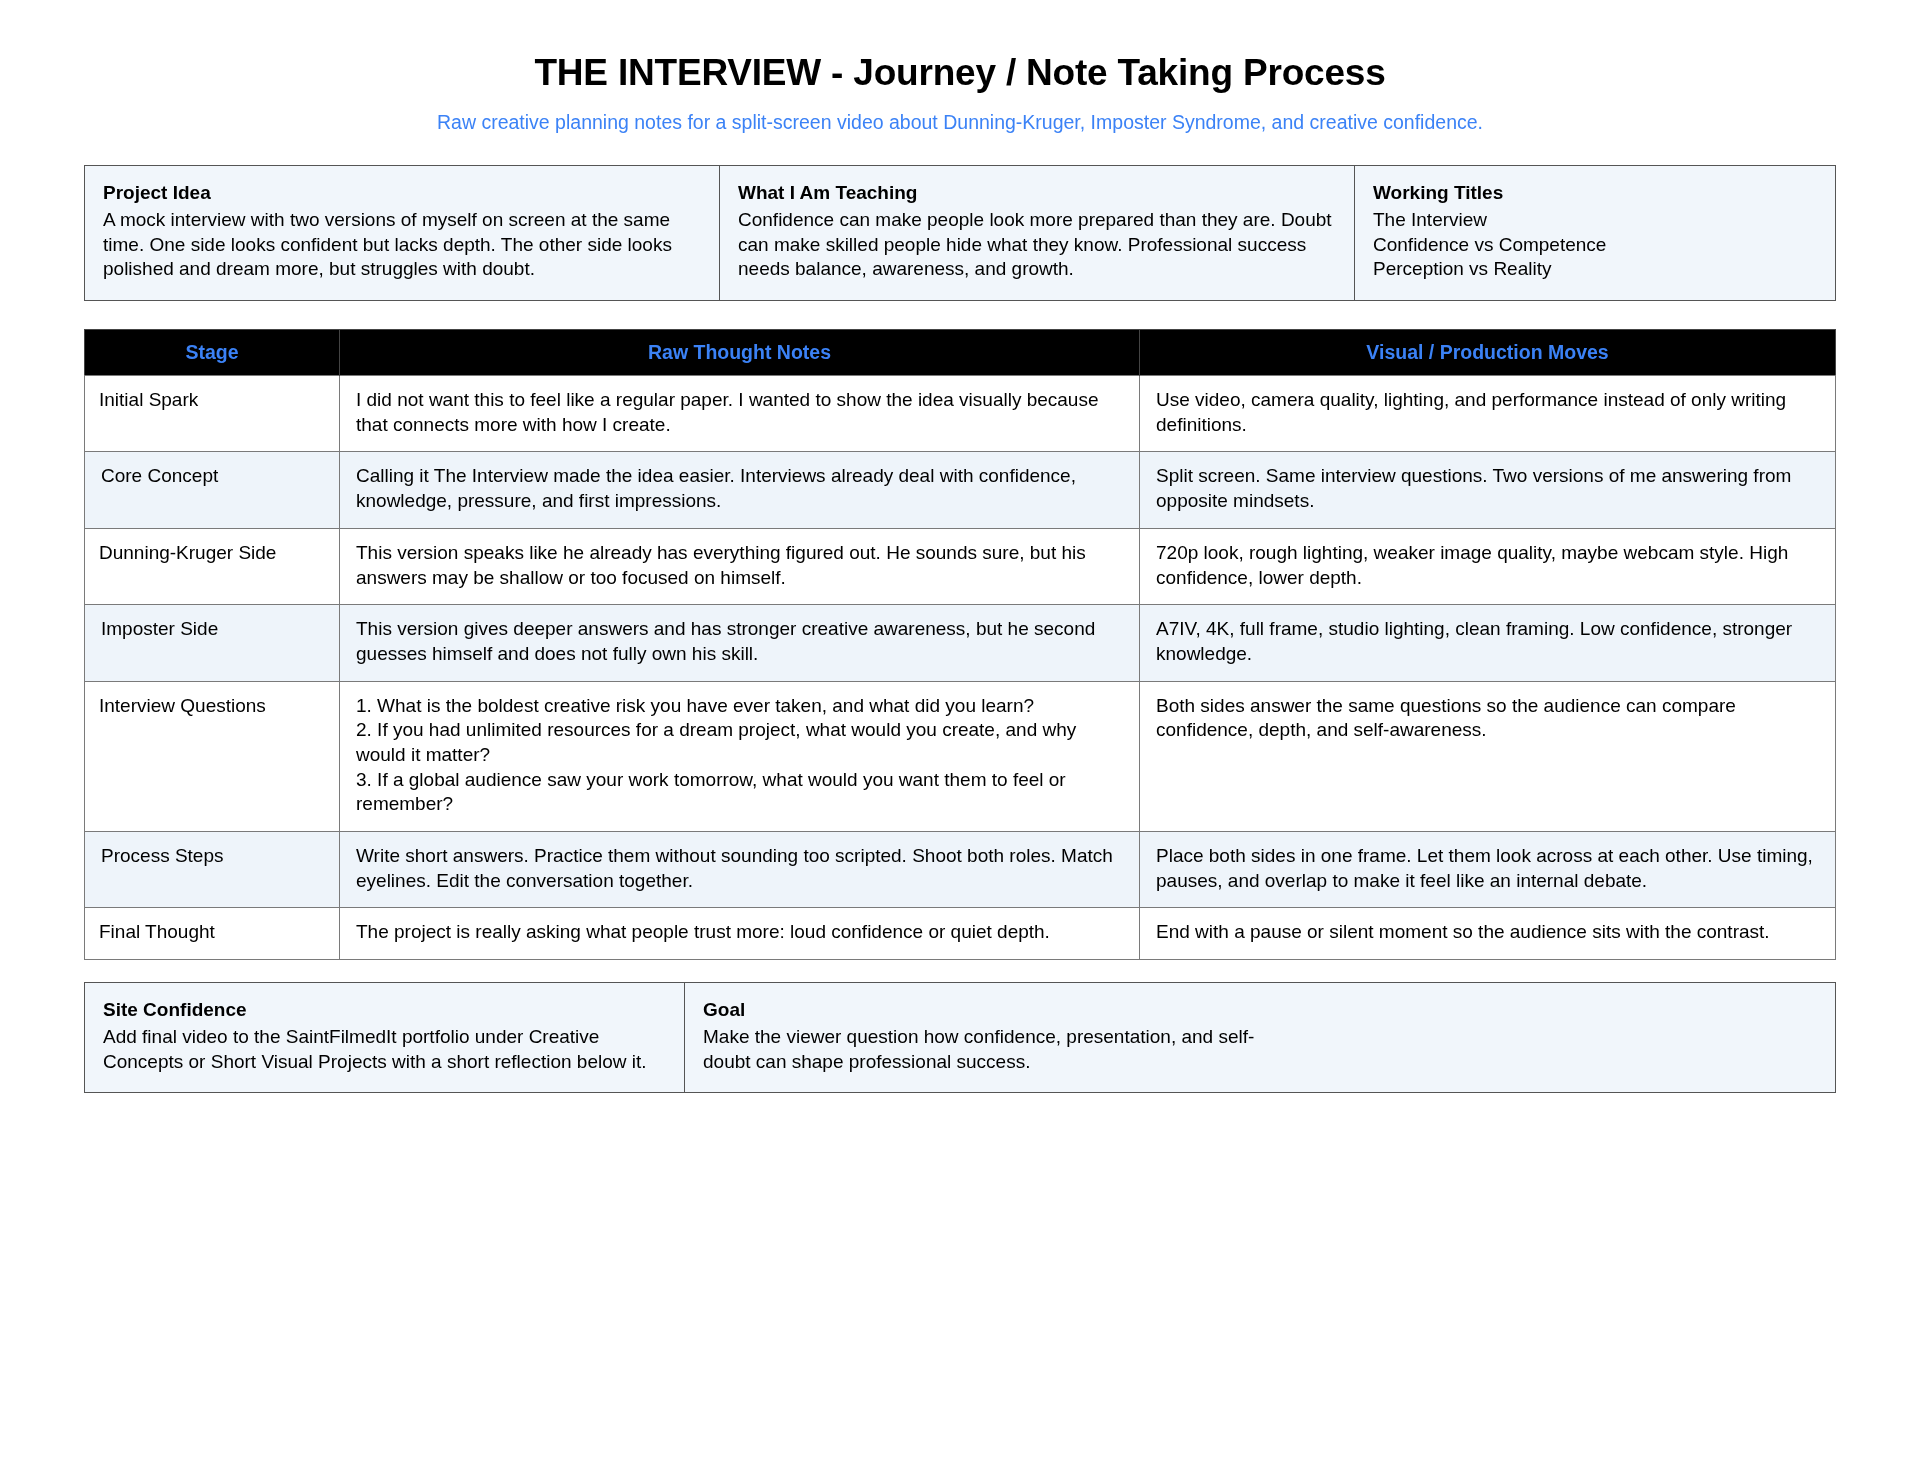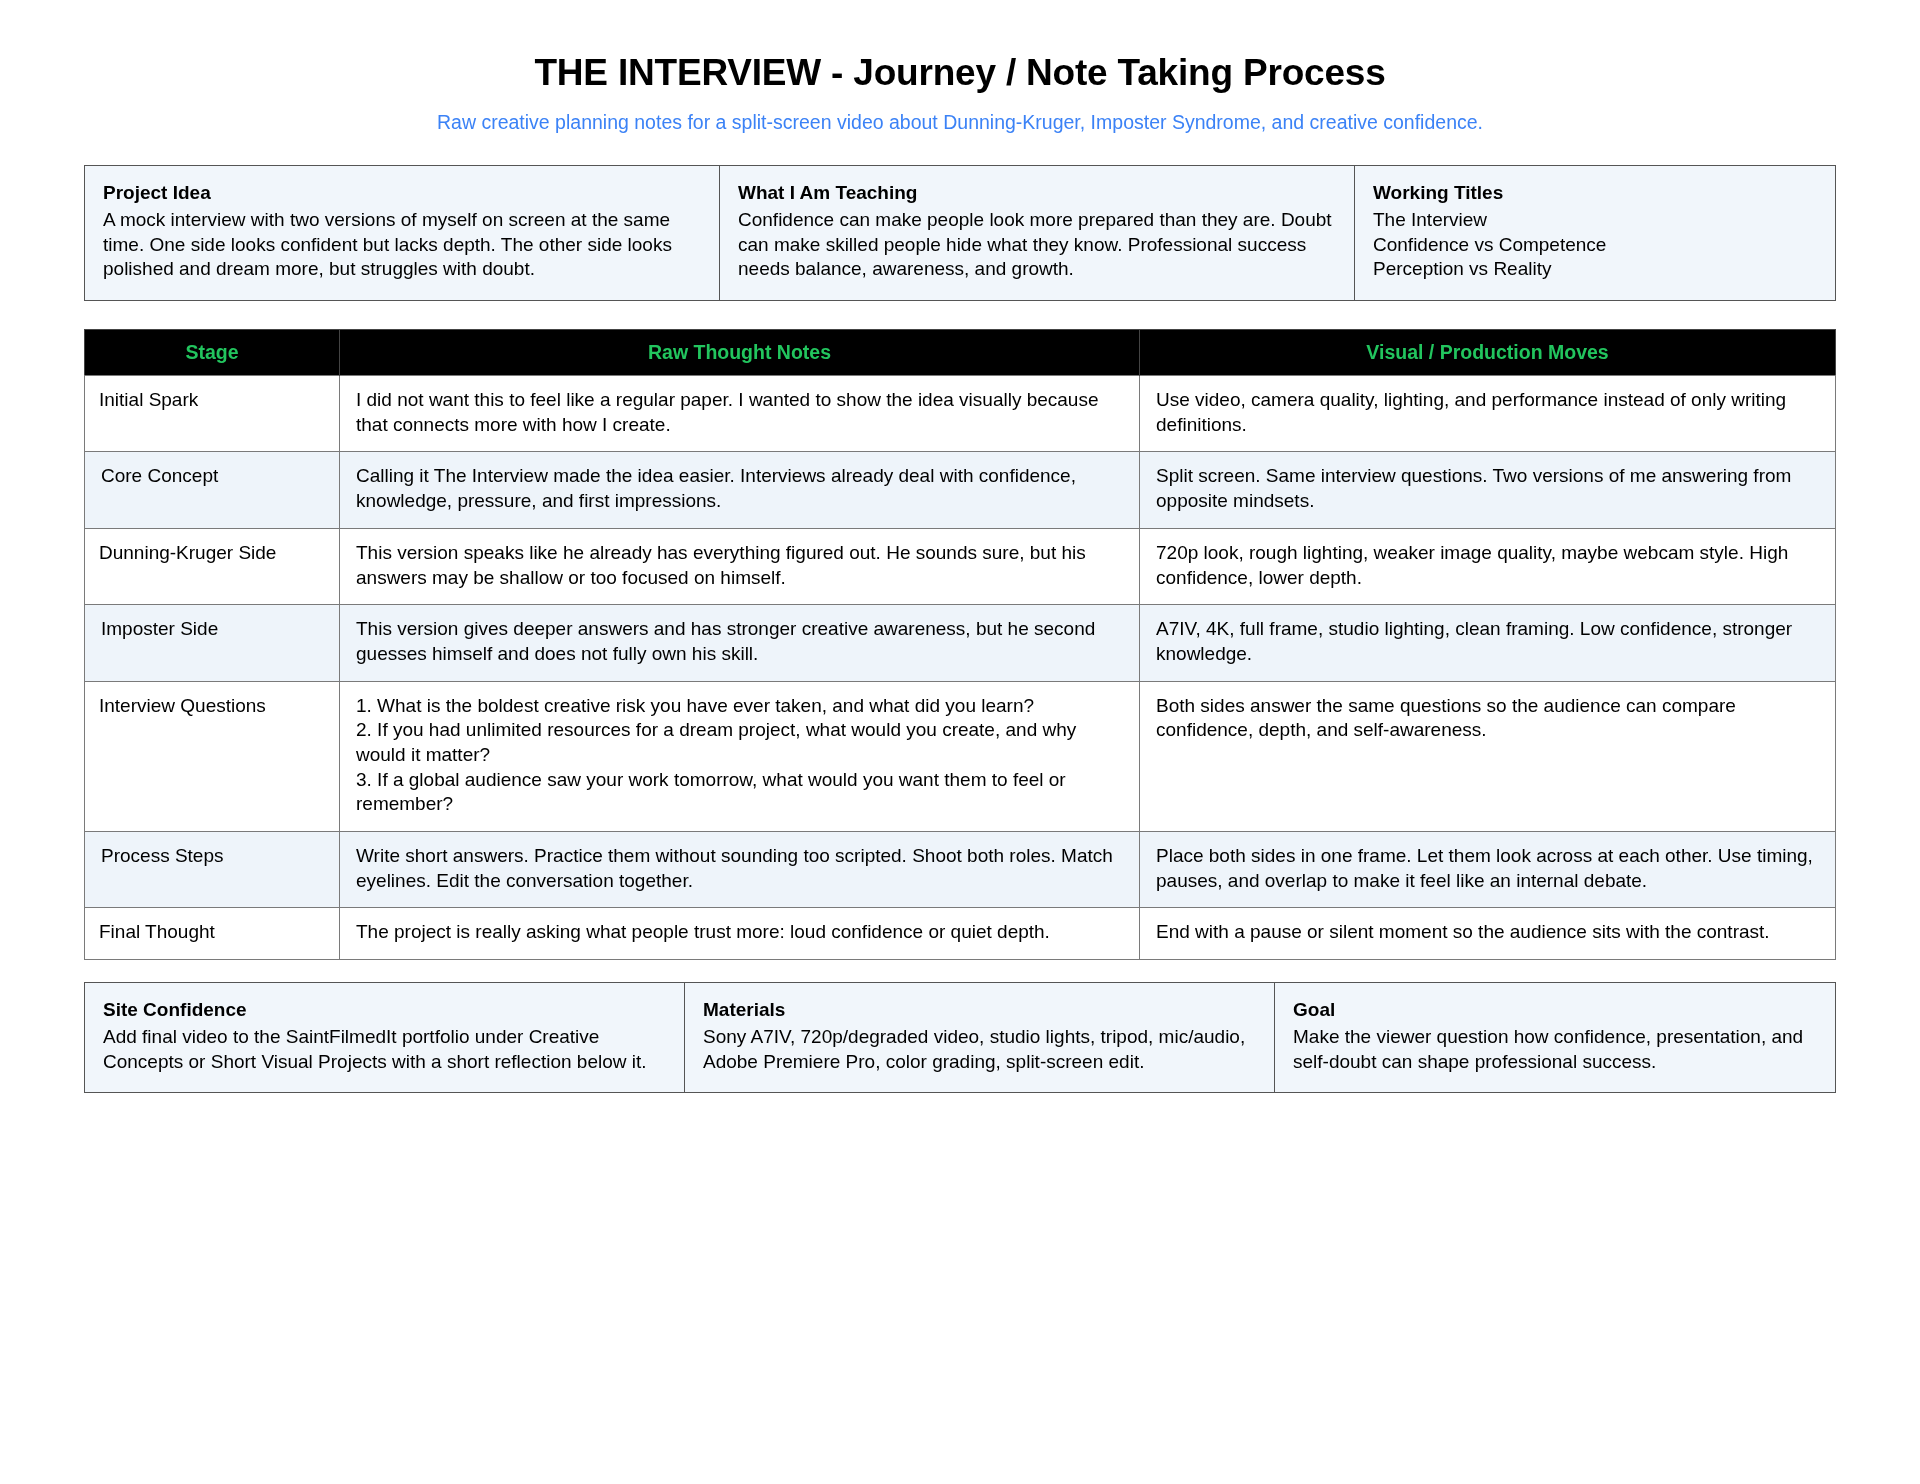--- a/index.html
+++ b/index.html
@@ -76,21 +76,21 @@
   
   table.notes {
     margin-top: 28px;
     width: 100%;
     border-collapse: collapse;
     table-layout: fixed;
     border: 1.5px solid #444444;
   }
   table.notes thead th {
     background: #000000;
-    color: #22c55e;
+    color: #3b82f6;
     font-size: 19.5px;
     font-weight: bold;
     text-align: center;
     padding: 11px 6px;
     border-right: 1.5px solid #444444;
   }
   table.notes thead th:last-child { border-right: none; }
   table.notes td {
     border: 1.5px solid #7a7a7a;
     font-size: 19px;
@@ -188,22 +188,18 @@
       </tr>
     </tbody>
   </table>
 
   <div class="band band-bottom">
     <div class="cell">
       <h3>Site Confidence</h3>
       <p>Add final video to the SaintFilmedIt portfolio under Creative Concepts or Short Visual Projects with a short reflection below it.</p>
     </div>
     <div class="cell">
-      <h3>Materials</h3>
-      <p>Sony A7IV, 720p/degraded video, studio lights, tripod, mic/audio, Adobe Premiere Pro, color grading, split-screen edit.</p>
-    </div>
-    <div class="cell">
       <h3>Goal</h3>
       <p>Make the viewer question how confidence, presentation, and self-doubt can shape professional success.</p>
     </div>
   </div>
 
 </div>
 
 </body></html>

